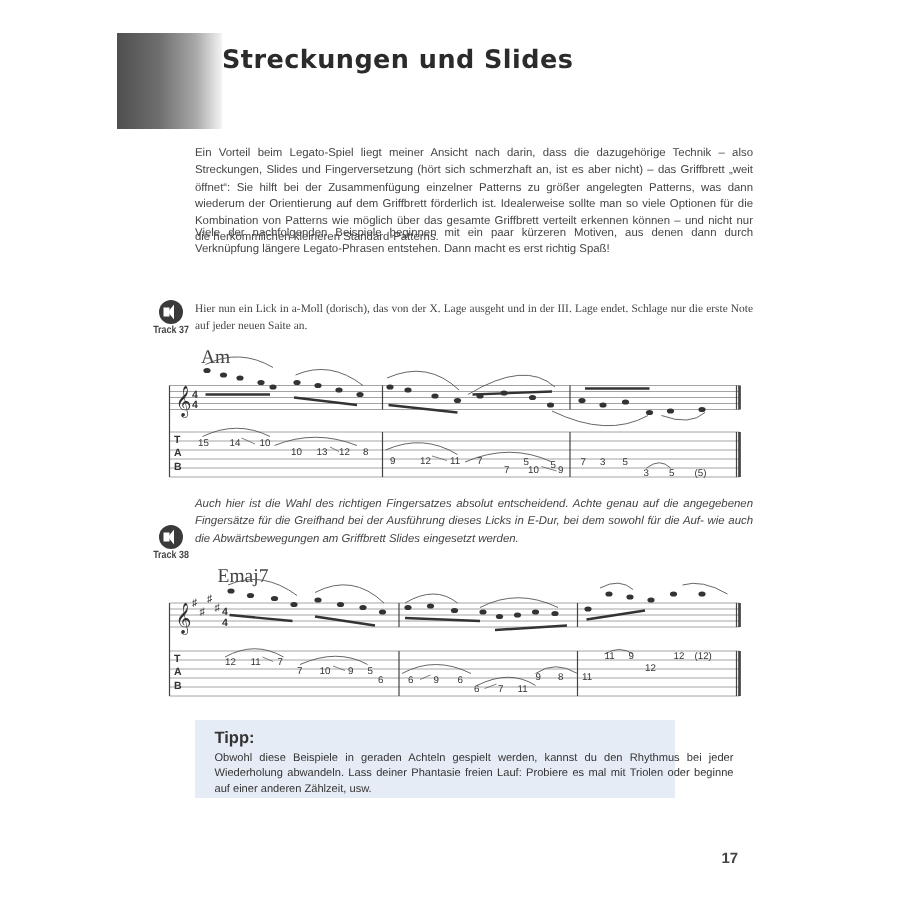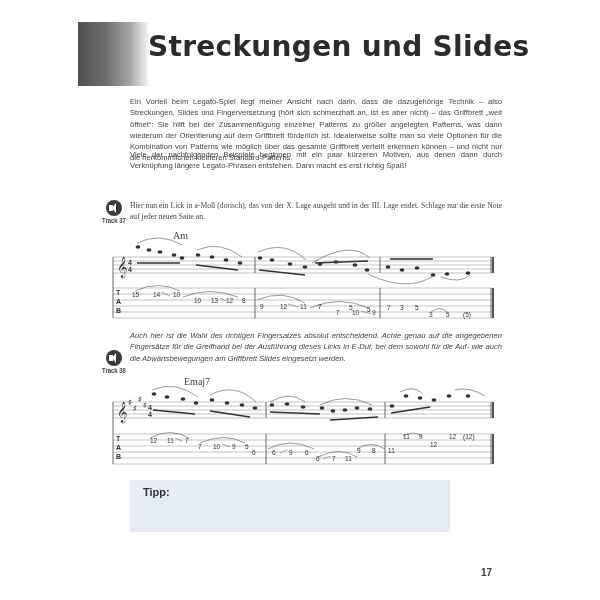--- a/index.html
+++ b/index.html
@@ -1,25 +1,25 @@
 <!DOCTYPE html>
 <html><head>
 <meta charset="utf-8">
 <style>
   html, body { margin: 0; padding: 0; background: #ffffff; }
   body { width: 600px; height: 600px; position: relative; overflow: hidden; font-family: "Liberation Sans", sans-serif; color: #333; }
   .header-block { position: absolute; left: 78px; top: 22px; width: 70px; height: 64px; background: linear-gradient(90deg, #4f4f4f 0%, #6e6e6e 40%, #a8a8a8 75%, #f4f4f4 100%); }
-  .title { position: absolute; left: 148px; top: 30px; font-family: "DejaVu Sans", sans-serif; font-weight: bold; font-size: 28px; color: #2b2b2b; letter-spacing: 0.3px; }
+  .title { position: absolute; left: 148px; top: 30px; font-family: "DejaVu Sans", sans-serif; font-weight: bold; font-size: 17px; color: #2b2b2b; letter-spacing: 0.3px; }
   .para { position: absolute; left: 130px; width: 372px; font-size: 7.6px; line-height: 11.3px; color: #444; text-align: justify; }
   .track { position: absolute; left: 99px; width: 30px; text-align: center; }
   .track .spk { width: 16px; height: 16px; margin: 0 auto; border-radius: 50%; background: #3a3a3a; position: relative; }
   .track .spk::before { content: ""; position: absolute; left: 3px; top: 5px; width: 4px; height: 6px; background: #fff; }
   .track .spk::after { content: ""; position: absolute; left: 6px; top: 3px; width: 0; height: 0; border-top: 5px solid transparent; border-bottom: 5px solid transparent; border-right: 4px solid #fff; }
   .track .lbl { font-family: "Liberation Sans Narrow", "Liberation Sans", sans-serif; font-weight: bold; font-size: 7px; color: #444; margin-top: 1px; transform: scaleX(0.85); }
-  .chord { position: absolute; font-family: "Liberation Serif", serif; font-size: 10px; color: #444; margin-left: 39px; }
+  .chord { position: absolute; font-family: "Liberation Serif", serif; font-size: 13px; color: #444; }
   svg.notation { position: absolute; left: 0; top: 0; }
   .tab-num { font-family: "Liberation Sans", sans-serif; font-size: 6.5px; fill: #333; }
   .tipp { position: absolute; left: 130px; top: 480px; width: 320px; height: 52px; background: #e6ecf5; }
   .tipp-title { position: absolute; left: 13px; top: 6px; font-weight: bold; font-size: 11px; color: #333; }
   .tipp-text { position: absolute; left: 13px; top: 20px; width: 346px; font-size: 7.4px; line-height: 10.3px; color: #333; text-align: justify; }
   .page-num { position: absolute; left: 481px; top: 567px; font-weight: bold; font-size: 10px; color: #444; }
 </style>
 </head>
 <body>
 
@@ -265,15 +265,16 @@
   <g stroke="#555" stroke-width="0.5">
     <line x1="175" y1="438" x2="182" y2="441"></line>
       <line x1="222" y1="444" x2="230" y2="447"></line>
     <line x1="280" y1="453" x2="287" y2="450"></line>
       <line x1="323" y1="459" x2="331" y2="456"></line>
   </g>
 </svg>
 
 <div class="tipp">
   <div class="tipp-title">Tipp:</div>
+  <div class="tipp-text">Obwohl diese Beispiele in geraden Achteln gespielt werden, kannst du den Rhythmus bei jeder Wiederholung abwandeln. Lass deiner Phantasie freien Lauf: Probiere es mal mit Triolen oder beginne auf einer anderen Zählzeit, usw.</div>
 </div>
 
 <div class="page-num">17</div>
 
 </body></html>

